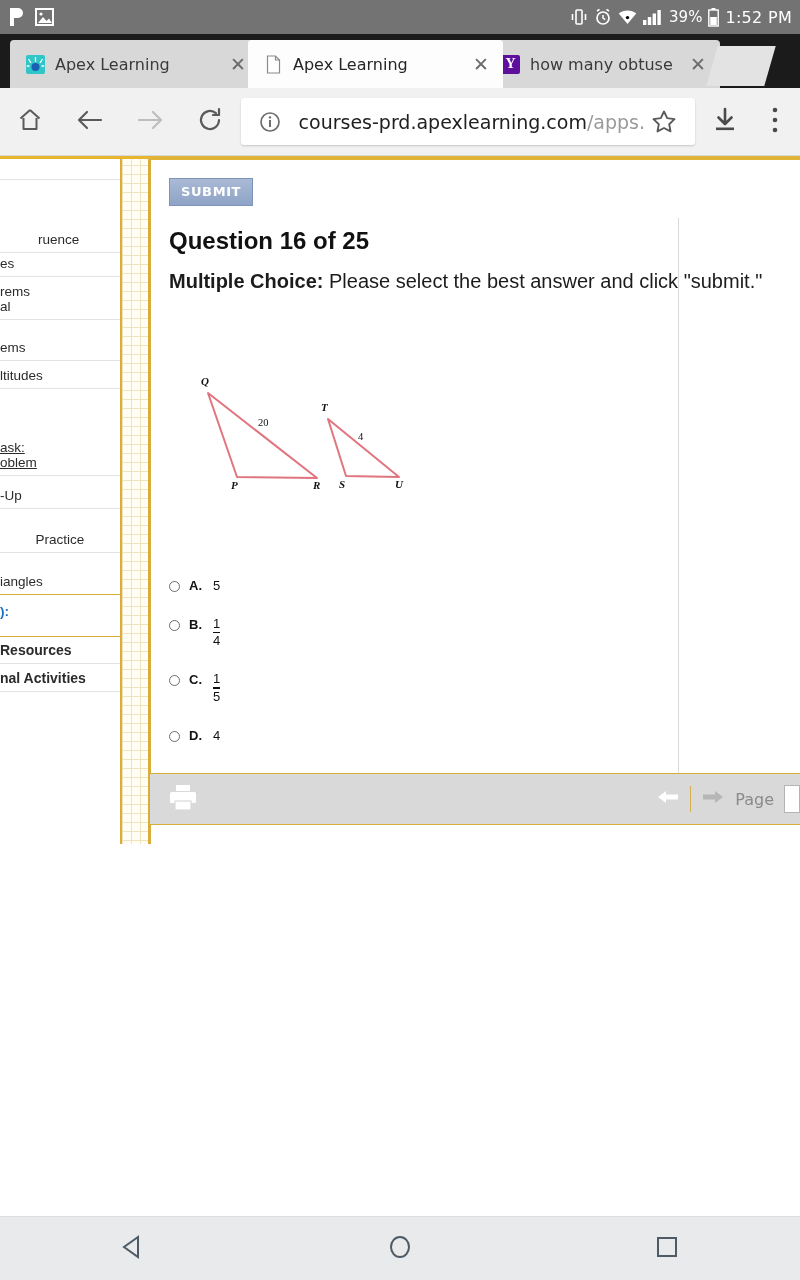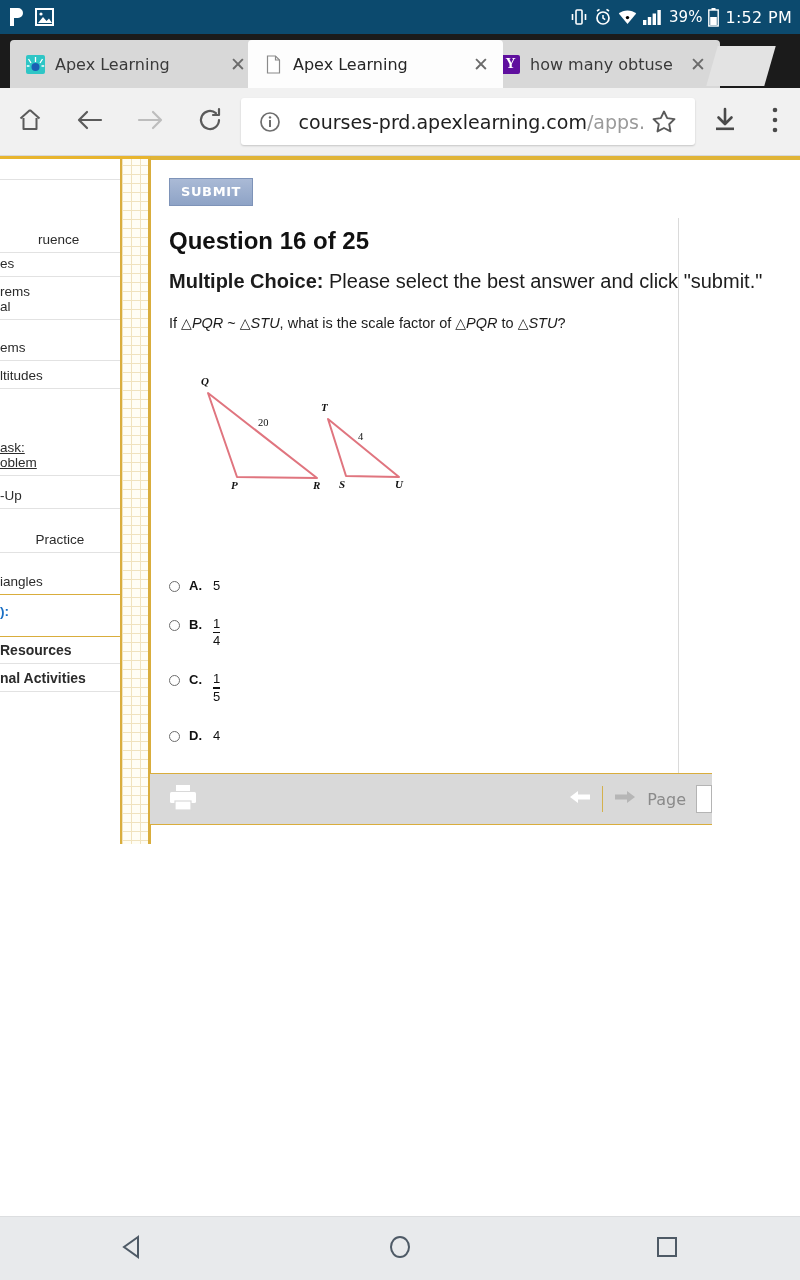--- a/index.html
+++ b/index.html
@@ -7,21 +7,21 @@
     width: 800px; height: 1280px;
     background: #ffffff;
     font-family: "Liberation Sans", sans-serif;
     overflow: hidden;
   }
   #root { position: relative; width: 800px; height: 1280px; }
 
   
   .statusbar {
     position: absolute; left: 0; top: 0; width: 800px; height: 34px;
-    background: #0c4a6e; color: #fff;
+    background: #737373; color: #fff;
     display: flex; align-items: center; justify-content: space-between;
     padding: 0 8px;
   }
   .sb-left { display: flex; align-items: center; gap: 9px; }
   .sb-right { display: flex; align-items: center; gap: 6px; }
   .sb-time { font-size: 16px; letter-spacing: .3px; font-family: "DejaVu Sans", sans-serif; }
   .sb-pct { font-size: 15px; font-family: "DejaVu Sans", sans-serif; }
   .ico { display: inline-block; line-height: 0; }
 
   
@@ -149,21 +149,21 @@
   .choice-val { font-size: 13px; color: #111; margin-left: 4px; }
   .frac { display: inline-block; text-align: center; line-height: 1.08; }
   .frac .num { display: block; font-size: 13px; }
   .frac .bar { display: block; height: 1.4px; background: #111; margin: 1px 0; }
   .frac .den { display: block; font-size: 13px; }
 
   .content-divider { position: absolute; left: 527px; top: 58px; width: 1px; height: 570px; background: #dadada; }
 
   
   .toolstrip {
-    position: absolute; left: 150px; top: 617px; width: 562px; height: 52px;
+    position: absolute; left: 150px; top: 617px; width: 650px; height: 52px;
     background: #d9d9d9; border-top: 1px solid #d9ad3c; border-bottom: 1px solid #d9ad3c;
     display: flex; align-items: center;
   }
   .printer { margin-left: 18px; }
   .ts-right { margin-left: auto; display: flex; align-items: center; gap: 10px; padding-right: 0; }
   .ts-sep { width: 1px; height: 26px; background: #d4b14d; }
   .ts-page-label { font-size: 16px; color: #8a8a8a; font-family: "DejaVu Sans", sans-serif; }
   .ts-page-input { width: 16px; height: 28px; background: #fff; border: 1px solid #b4b4b4; }
 
   
@@ -361,21 +361,20 @@
   <div class="gutter"></div>
   <div class="gutter-top"></div>
 
   <div class="content">
     <div class="content-divider"></div>
 
     <div class="content-inner">
       <div class="submit-btn">SUBMIT</div>
       <div class="q-title">Question 16 of 25</div>
       <div class="q-instruction"><b>Multiple Choice:</b><span> Please select the best answer and click "submit."</span></div>
-      <div class="q-prompt"><span>If </span><span class="tri-glyph">△</span><i>PQR</i><span> ~ </span><span class="tri-glyph">△</span><i>STU</i><span>, what is the scale factor of </span><span class="tri-glyph">△</span><i>PQR</i><span> to </span><span class="tri-glyph">△</span><i>STU</i><span>?</span></div>
     </div>
 
     <div class="figure">
       <svg width="250" height="130" viewBox="0 0 250 130">
         <polygon id="tri1" points="39,18 68,102 148,103" fill="none" stroke="#e0757f" stroke-width="2" stroke-linejoin="round"></polygon>
         <polygon id="tri2" points="159,44 177,101 230,102" fill="none" stroke="#e0757f" stroke-width="2" stroke-linejoin="round"></polygon>
       </svg>
       <span class="fig-label" style="left:32px; top:0px;">Q</span>
       <span class="fig-label" style="left:62px; top:104px;">P</span>
       <span class="fig-label" style="left:144px; top:104px;">R</span>

